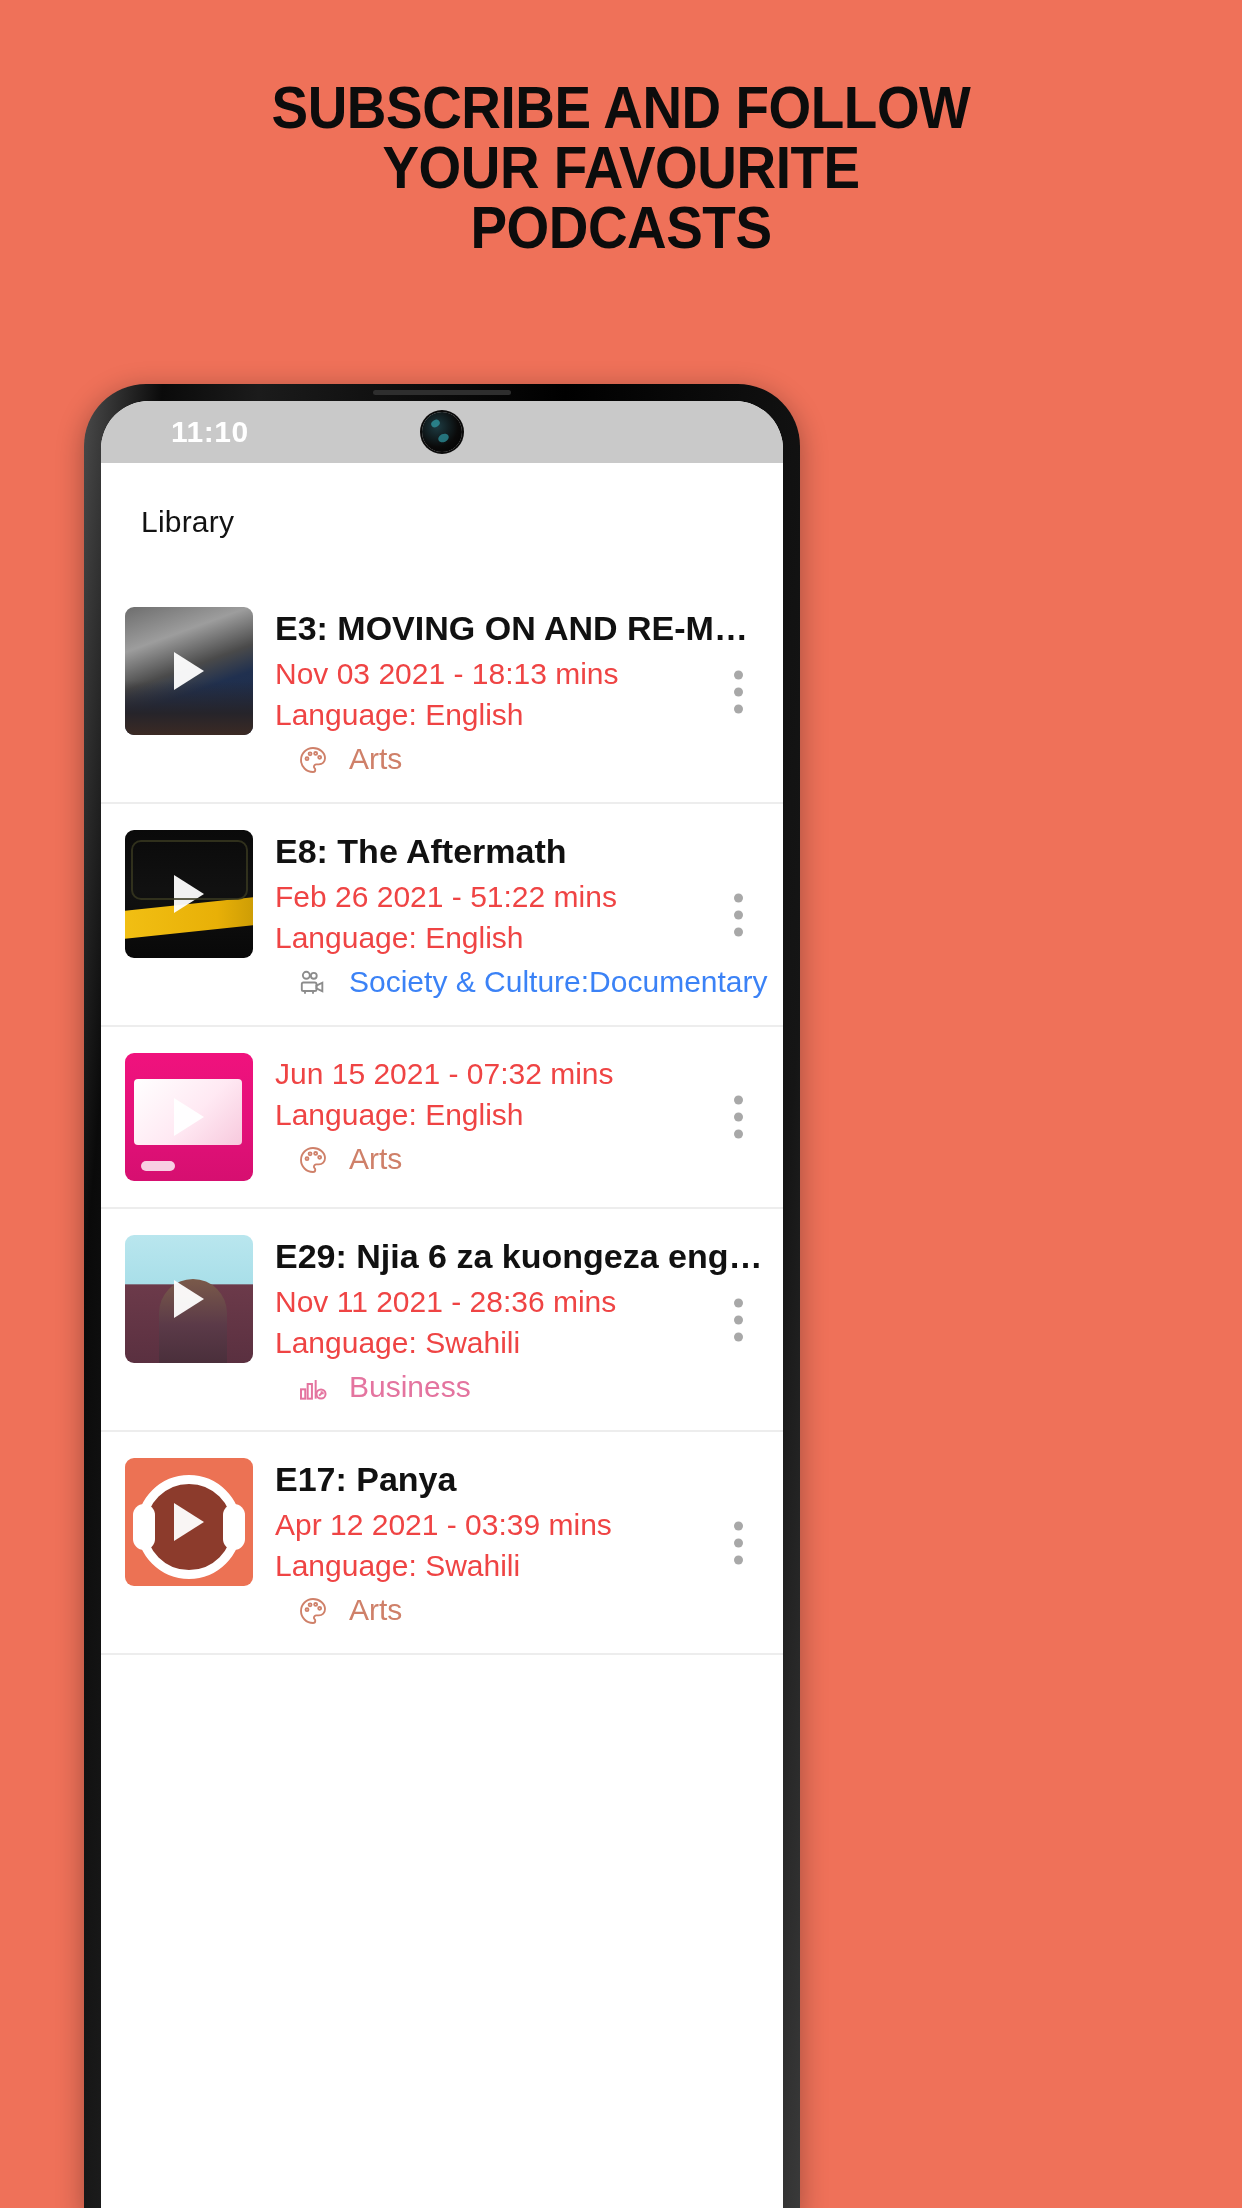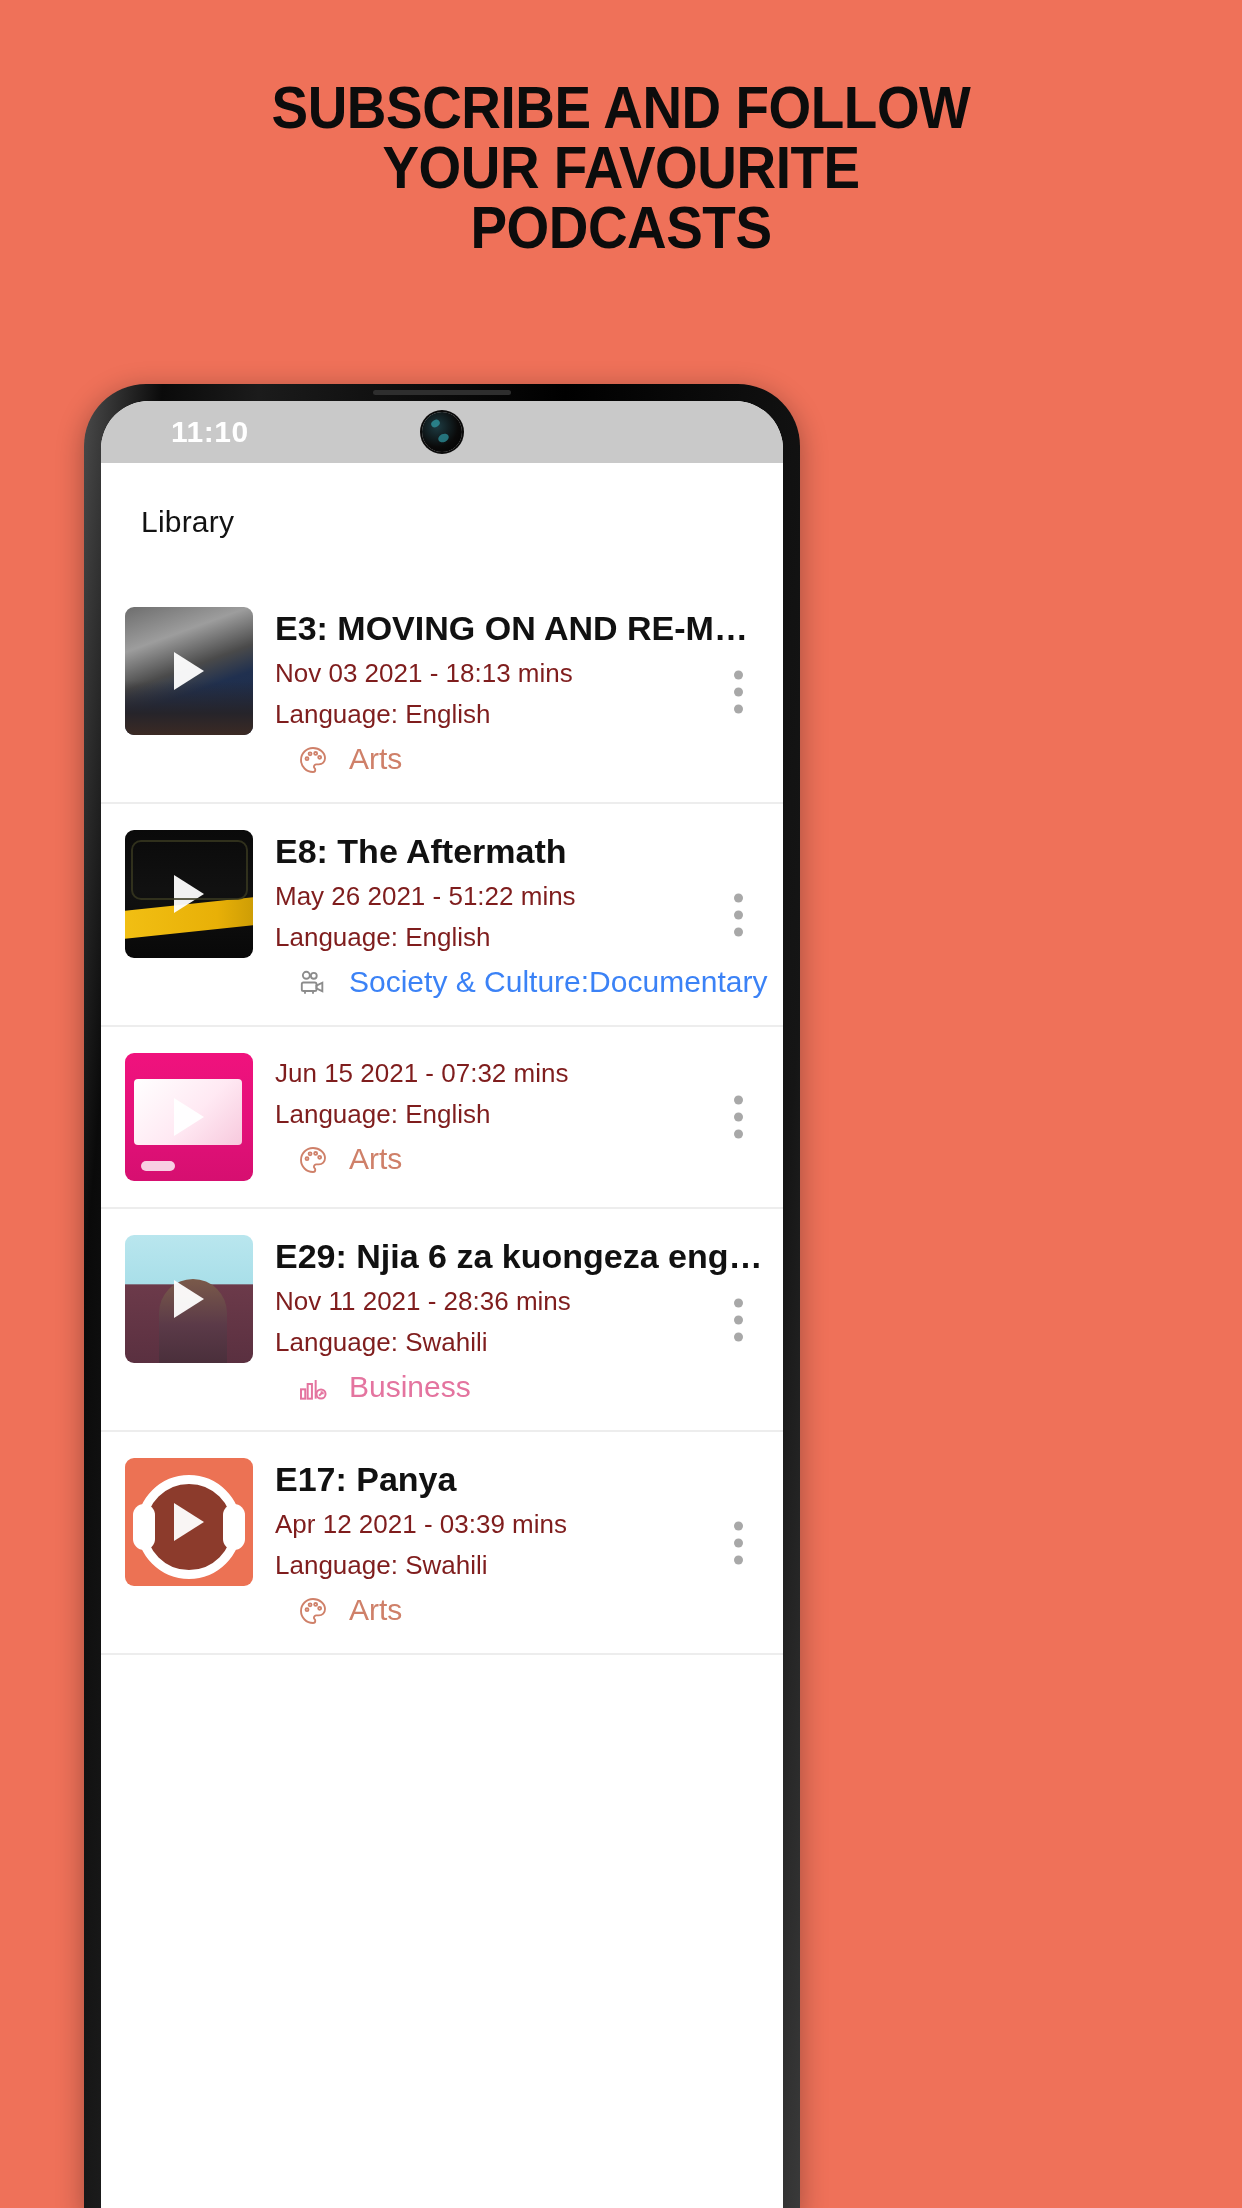--- a/index.html
+++ b/index.html
@@ -234,22 +234,22 @@
     font-size:34px;
     font-weight:bold;
     color:#111;
     line-height:42px;
     white-space:nowrap;
     overflow:hidden;
     text-overflow:ellipsis;
     margin-bottom:4px;
   }
   .ep-date, .ep-lang{
-    font-size:26px;
-    color:#7f1d1d;
+    font-size:30px;
+    color:#ef4444;
     line-height:41px;
     white-space:nowrap;
   }
   .ep-cat{
     display:flex;
     align-items:flex-end;
     margin-top:7px;
     margin-left:22px;
   }
   .cat-icon{ width:32px;height:32px;flex:0 0 32px;margin-right:20px; }
@@ -324,21 +324,21 @@
             <i></i>
           </div>
       </div>
 
       <div class="row">
         <div class="thumb art-case">
             <span class="play"></span>
           </div>
         <div class="meta">
           <div class="ep-title">E8: The Aftermath</div>
-          <div class="ep-date">May 26 2021 - 51:22 mins</div>
+          <div class="ep-date">Feb 26 2021 - 51:22 mins</div>
           <div class="ep-lang">Language: English</div>
           <div class="ep-cat">
             <svg class="cat-icon" viewBox="0 0 24 24" fill="none" stroke="#8c8c8c" stroke-width="1.4">
               <circle cx="7" cy="6.2" r="2.6"></circle>
                 <circle cx="12.6" cy="6.6" r="2.2"></circle>
               <rect x="3.6" y="11.6" width="11" height="6.4" rx="1.2"></rect>
               <path d="M14.6 14l4.4-2.2v6.4L14.6 16z"></path>
               <path d="M6 18v2M12 18v2"></path>
             </svg>
             <span class="cat-label" style="color:#3b82f6">Society &amp; Culture:Documentary</span>

